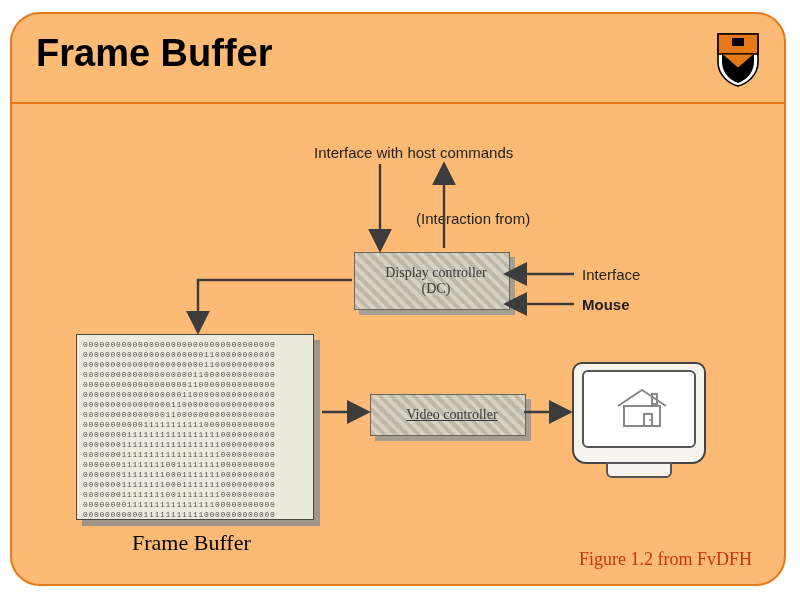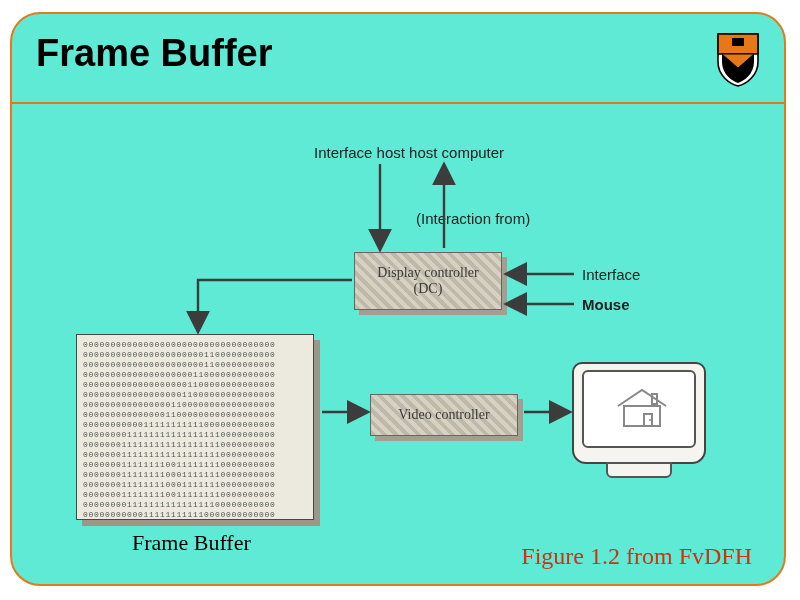--- a/index.html
+++ b/index.html
@@ -13,21 +13,21 @@
     overflow: hidden;
   }
   .slide {
     position: absolute;
     left: 10px;
     top: 12px;
     width: 776px;
     height: 574px;
     border: 2px solid #e67817;
     border-radius: 30px;
-    background: #5eead4;
+    background: #fdba74;
     box-sizing: border-box;
   }
   .title-divider {
     position: absolute;
     left: 0;
     top: 88px;
     width: 100%;
     height: 0;
     border-top: 2px solid #e67817;
   }
@@ -45,21 +45,21 @@
     top: 18px;
     width: 44px;
     height: 56px;
   }
   .caption {
     position: absolute;
     right: 32px;
     bottom: 14px;
     color: #cc3311;
     font-family: "Times New Roman", Times, serif;
-    font-size: 24px;
+    font-size: 18px;
   }
   
   .lbl {
     position: absolute;
     font-size: 15px;
     color: #222;
     font-family: Arial, Helvetica, sans-serif;
   }
   .fb-caption {
     position: absolute;
@@ -76,20 +76,21 @@
     border: 1px solid #6b665b;
     box-shadow: 5px 5px 0 #a39e90;
     display: flex;
     align-items: center;
     justify-content: center;
     text-align: center;
     font-family: "Times New Roman", Times, serif;
     font-size: 14px;
     color: #3a3a3a;
     line-height: 1.15;
+    padding-left: 8px;
   }
   .fbuffer {
     position: absolute;
     left: 64px;
     top: 320px;
     width: 238px;
     height: 186px;
     background: #eceade;
     border: 1px solid #4a4740;
     box-shadow: 6px 6px 0 #9c978a;
@@ -155,29 +156,29 @@
       <path d="M2 2 H42 V30 C42 44 30 52 22 54 C14 52 2 44 2 30 Z" fill="#fff" stroke="#000" stroke-width="1.6"></path>
       <path d="M2 2 H42 V22 H2 Z" fill="#e67817" stroke="#000" stroke-width="1.6"></path>
       <path d="M6 22 L22 36 L38 22 L38 30 C38 42 28 49 22 51 C16 49 6 42 6 30 Z" fill="#000"></path>
       <path d="M6 22 L22 36 L38 22 Z" fill="#e67817" stroke="#000" stroke-width="1"></path>
       <rect x="16" y="6" width="12" height="8" fill="#000"></rect>
     </svg>
   </div>
 
   <div class="title-divider"></div>
 
-  <div class="lbl" style="left:302px; top:130px;">Interface host host computer</div>
+  <div class="lbl" style="left:302px; top:130px;">Interface with host commands</div>
   <div class="lbl" style="left:404px; top:196px;">(Interaction from)</div>
   <div class="lbl" style="left:570px; top:252px;">Interface</div>
   <div class="lbl" style="left:570px; top:282px;font-weight:bold;">Mouse</div>
 
   <div class="block" style="left:342px; top:238px; width:146px; height:56px; white-space:pre-line;">Display controller
 (DC)</div>
 
-  <div class="block" style="left:358px; top:380px; width:146px; height:40px;">Video controller</div>
+  <div class="block" style="left:358px; top:380px; width:146px; height:40px;text-decoration:underline;">Video controller</div>
 
   <div class="fbuffer">00000000000000000000000000000000000
 00000000000000000000001100000000000
 00000000000000000000001100000000000
 00000000000000000000110000000000000
 00000000000000000001100000000000000
 00000000000000000011000000000000000
 00000000000000001100000000000000000
 00000000000000011000000000000000000
 00000000000111111111110000000000000

